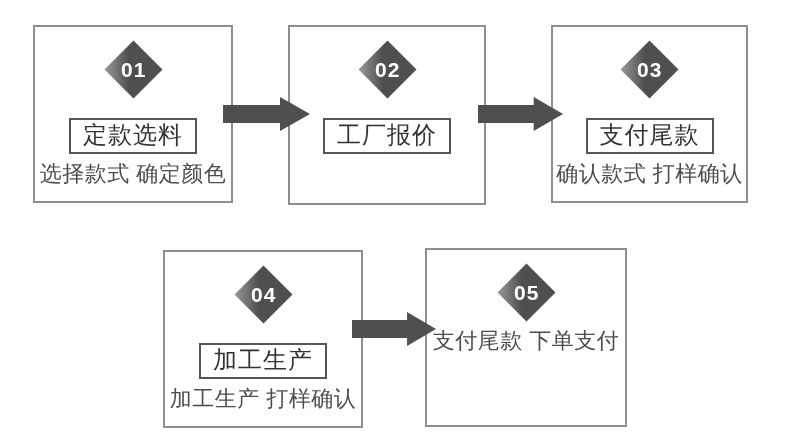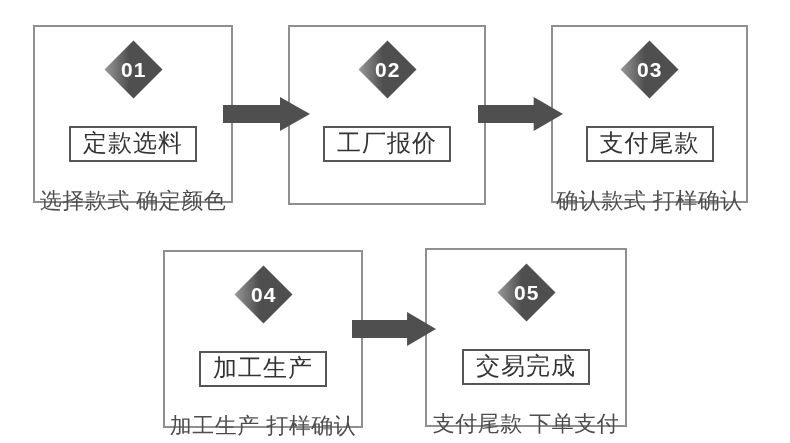--- a/index.html
+++ b/index.html
@@ -51,35 +51,35 @@
   }
   .diamond .num {
     transform: rotate(-45deg);
     color: var(--number-text, #ffffff);
     font-size: 21px;
     font-weight: bold;
     letter-spacing: 1px;
     line-height: 1;
   }
   .title-box {
-    margin-top: 28px;
+    margin-top: 20px;
     box-sizing: border-box;
     border: 2px solid var(--title-border, #555555);
     padding: 2px 12px 4px 12px;
     flex: none;
   }
   .title-box .title {
     font-size: 24px;
     line-height: 26px;
     color: var(--title-text, #333333);
     letter-spacing: 1px;
     white-space: nowrap;
   }
   .subtitle {
-    margin-top: 24px;
+    margin-top: 5px;
     font-size: 22px;
     line-height: 30px;
     color: var(--subtitle-text, #4d4d4d);
     letter-spacing: 0.5px;
     white-space: nowrap;
   }
   .flow-arrow {
     position: absolute;
     z-index: 2;
     color: var(--arrow, #4f4f4f);
@@ -140,23 +140,20 @@
     </div>
     <div class="subtitle">加工生产 打样确认</div>
   </div>
 
   <div class="step-box box-5">
     <div class="diamond-wrap">
       <div class="diamond">
         <span class="num">05</span>
       </div>
     </div>
-    <div class="title-box">
-      <span class="title">交易完成</span>
-    </div>
     <div class="subtitle">支付尾款 下单支付</div>
   </div>
 
   <div class="flow-arrow arrow-1">
     <svg viewBox="0 0 87 34" preserveAspectRatio="none" aria-hidden="true">
       <rect x="0" y="8" width="59" height="18" fill="currentColor"></rect>
       <polygon points="57,0 87,17 57,34" fill="currentColor"></polygon>
     </svg>
   </div>
   <div class="flow-arrow arrow-2">

